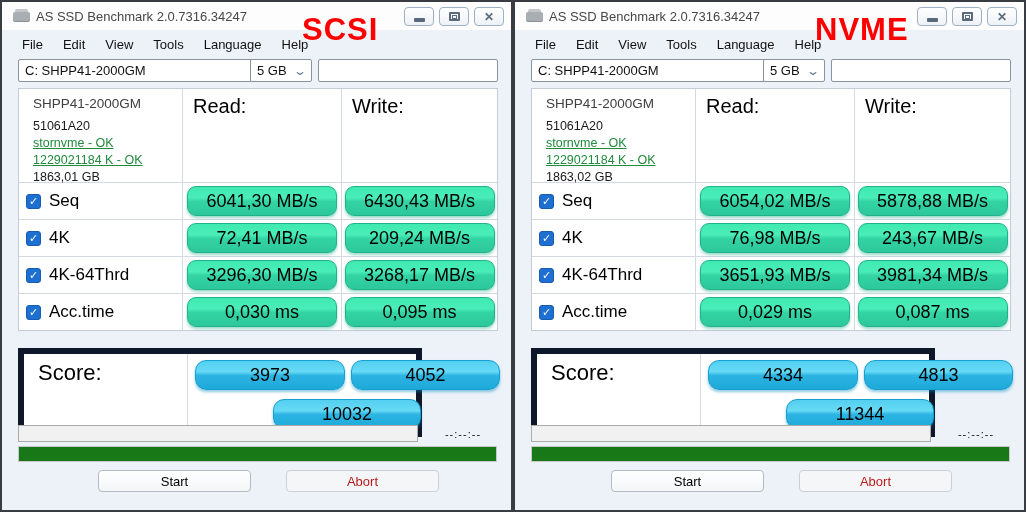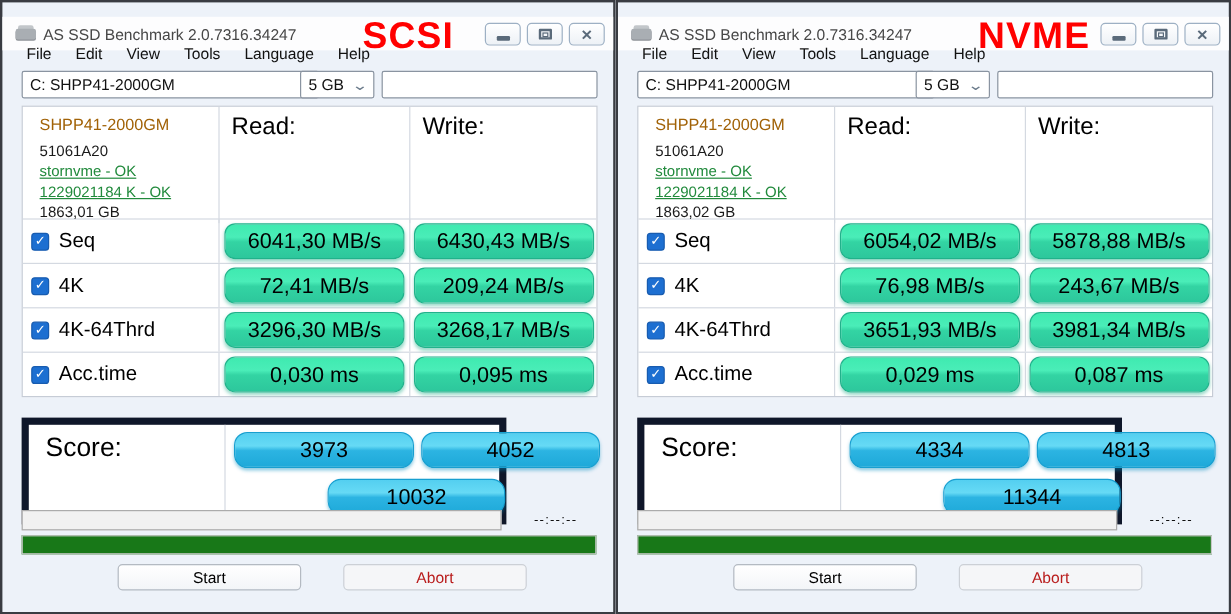--- a/index.html
+++ b/index.html
@@ -5,21 +5,21 @@
   * { box-sizing: border-box; margin: 0; padding: 0; }
   html,body { width:1026px; height:512px; overflow:hidden; }
   body { background:#cfe0f2; font-family:"Liberation Sans", sans-serif; position:relative; }
 
   .window { position:absolute; top:0; width:513px; height:512px;
             border:2px solid #393c42; background:#edf2f9; }
   .window.left  { left:0; }
   .window.right { left:513px; }
 
   
-  .titlebar { position:absolute; left:0; top:0; width:100%; height:28px; background:#fdfdfe;margin-top:12px; }
+  .titlebar { position:absolute; left:0; top:0; width:100%; height:28px; background:#fdfdfe; }
   .app-icon { position:absolute; left:11px; top:7px; width:17px; height:14px; }
   .app-icon .drive-body { position:absolute; left:0; top:3px; width:17px; height:9px; background:#a9aeb3; border-radius:2px; box-shadow:0 1px 0 #8d9196; }
   .app-icon .drive-top  { position:absolute; left:2px; top:0;  width:13px; height:5px; background:#c2c6ca; border-radius:2px 2px 0 0; }
   .title-text { position:absolute; left:34px; top:7px; font-size:13px; color:#474747; white-space:nowrap; }
   .win-btns { position:absolute; right:7px; top:5px; display:flex; gap:5px; }
   .win-btn { width:30px; height:19px; border:1px solid #9db0c4; border-radius:4px;
              background:linear-gradient(#ffffff,#edf1f6); position:relative; cursor:default;
              display:flex; align-items:center; justify-content:center; color:#5a6a7a; }
   .ic-min { width:11px; height:4px; background:#5a6a7a; border-radius:1px; margin-top:6px; }
   .ic-max { width:11px; height:9px; border:2px solid #5a6a7a; border-radius:1px; display:flex; align-items:center; justify-content:center; }
@@ -45,21 +45,21 @@
              border:1px solid #8a94a1; border-radius:2px; background:#fff; font-size:13px; padding:0 5px; }
 
   
   .box1 { position:absolute; left:16px; top:86px; width:480px; border:1px solid #c6ccd6; background:#fff; }
   .grid-row { display:grid; grid-template-columns:163px 159px 1fr; border-top:1px solid #d4d9e1; }
   .grid-row:first-child { border-top:none; }
   .cell { border-left:1px solid #d4d9e1; position:relative; }
   .cell:first-child { border-left:none; }
   .info-row { height:93px; }
   .info-cell { padding:7px 0 0 14px; }
-  .info-line1 { font-size:13.5px; color:#a16207; margin-bottom:7px; }
+  .info-line1 { font-size:13.5px; color:#404040; margin-bottom:7px; }
   .info-line  { font-size:12.5px; color:#1a1a1a; line-height:17px; }
   .info-line.green { color:#218a3c;text-decoration:underline; }
   .rw-header { font-size:20px; color:#000; padding:6px 0 0 10px; }
 
   .data-row { height:37px; }
   .label-cell { display:flex; align-items:center; padding-left:7px; }
   .checkbox { width:15px; height:15px; background:#1d6fd1; border:1px solid #185cb0; border-radius:3px;
               display:flex; align-items:center; justify-content:center; margin-right:8px; cursor:default; }
   .checkbox .check { color:#fff; font-size:11px; line-height:1; }
   .row-label { font-size:17px; color:#000; }

